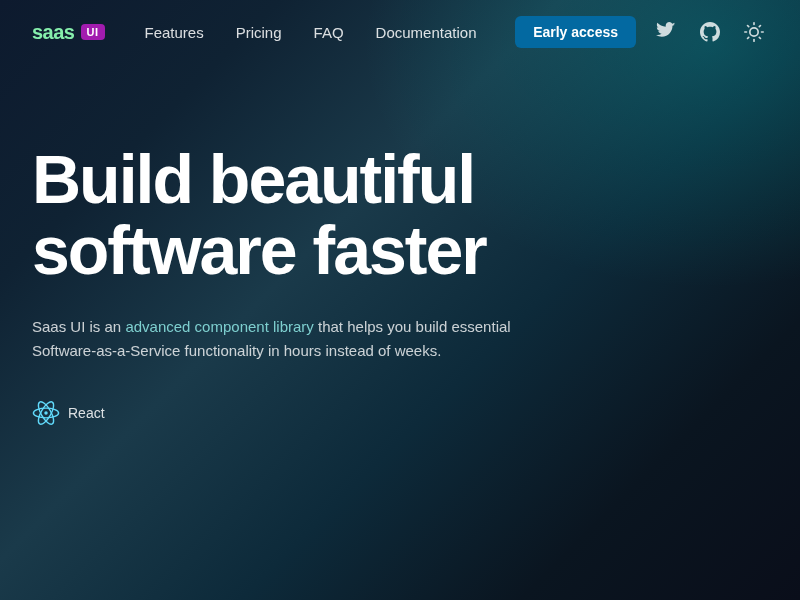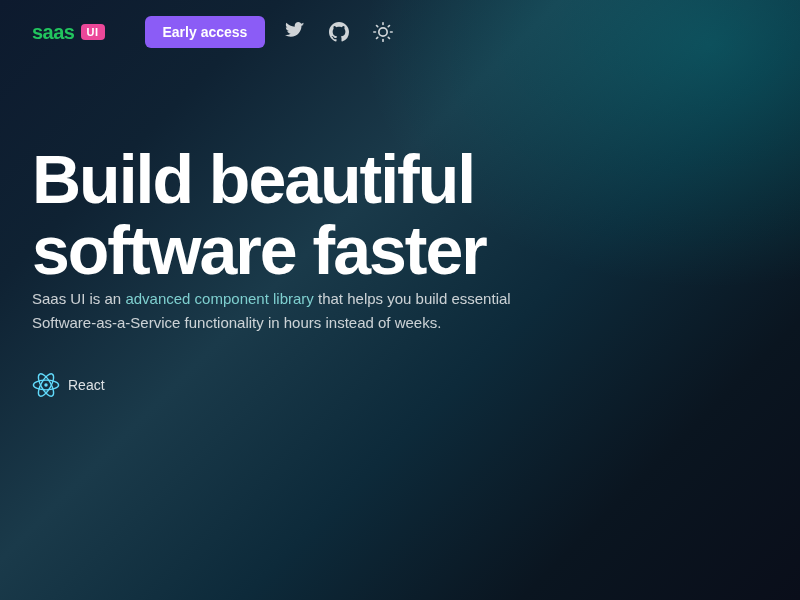--- a/index.html
+++ b/index.html
@@ -47,26 +47,26 @@
       display: flex;
       align-items: center;
       gap: 6px;
       margin-right: 32px;
       text-decoration: none;
     }
 
     .logo-text {
       font-size: 20px;
       font-weight: 700;
-      color: #22c55e;
+      color: #86efac;
       letter-spacing: -0.5px;
     }
 
     .logo-badge {
-      background: #ec4899;
+      background: #a21caf;
       color: #fff;
       font-size: 11px;
       font-weight: 700;
       padding: 2px 6px;
       border-radius: 4px;
       letter-spacing: 0.5px;
     }
 
     .nav-links {
       display: flex;
@@ -83,21 +83,21 @@
       cursor: pointer;
     }
 
     .nav-actions {
       display: flex;
       align-items: center;
       gap: 16px;
     }
 
     .btn-early-access {
-      background: #8b5cf6;
+      background: #0369a1;
       color: #fff;
       border: none;
       border-radius: 6px;
       padding: 8px 18px;
       font-size: 14px;
       font-weight: 600;
       cursor: pointer;
     }
 
     .icon-btn {
@@ -119,20 +119,21 @@
       padding: 80px 32px 0 32px;
     }
 
     .hero-title {
       font-size: 68px;
       font-weight: 900;
       line-height: 1.05;
       color: #fff;
       letter-spacing: -2px;
       max-width: 560px;
+      margin-bottom: 28px;
     }
 
     .hero-description {
       font-size: 15px;
       line-height: 1.6;
       color: rgba(255,255,255,0.78);
       max-width: 500px;
       margin-bottom: 36px;
     }
 
@@ -190,20 +191,26 @@
 <body>
 
 <div class="bg"></div>
 
 <nav>
   <a class="logo">
     <span class="logo-text">saas</span>
     <span class="logo-badge">UI</span>
   </a>
 
+  <div class="nav-links">
+    <a class="nav-link">Features</a>
+    <a class="nav-link">Pricing</a>
+    <a class="nav-link">FAQ</a>
+    <a class="nav-link">Documentation</a>
+  </div>
 
   <div class="nav-actions">
     <button class="btn-early-access">Early access</button>
 
     <button class="icon-btn">
       <svg class="twitter-svg" viewBox="0 0 24 24" xmlns="http://www.w3.org/2000/svg">
         <path d="M23 3a10.9 10.9 0 01-3.14 1.53A4.48 4.48 0 0022.43 1a9 9 0 01-2.88 1.1A4.52 4.52 0 0016.11 0c-2.5 0-4.52 2.02-4.52 4.52 0 .35.04.7.11 1.03C7.69 5.37 4.07 3.58 1.64.9a4.52 4.52 0 00-.61 2.27c0 1.57.8 2.95 2.01 3.76a4.49 4.49 0 01-2.05-.57v.06c0 2.19 1.56 4.02 3.63 4.43a4.52 4.52 0 01-2.04.08c.57 1.79 2.24 3.09 4.21 3.12A9.06 9.06 0 010 15.54a12.8 12.8 0 006.92 2.03c8.3 0 12.85-6.88 12.85-12.85 0-.2 0-.39-.01-.58A9.17 9.17 0 0023 3z"></path>
       </svg>
     </button>
 

